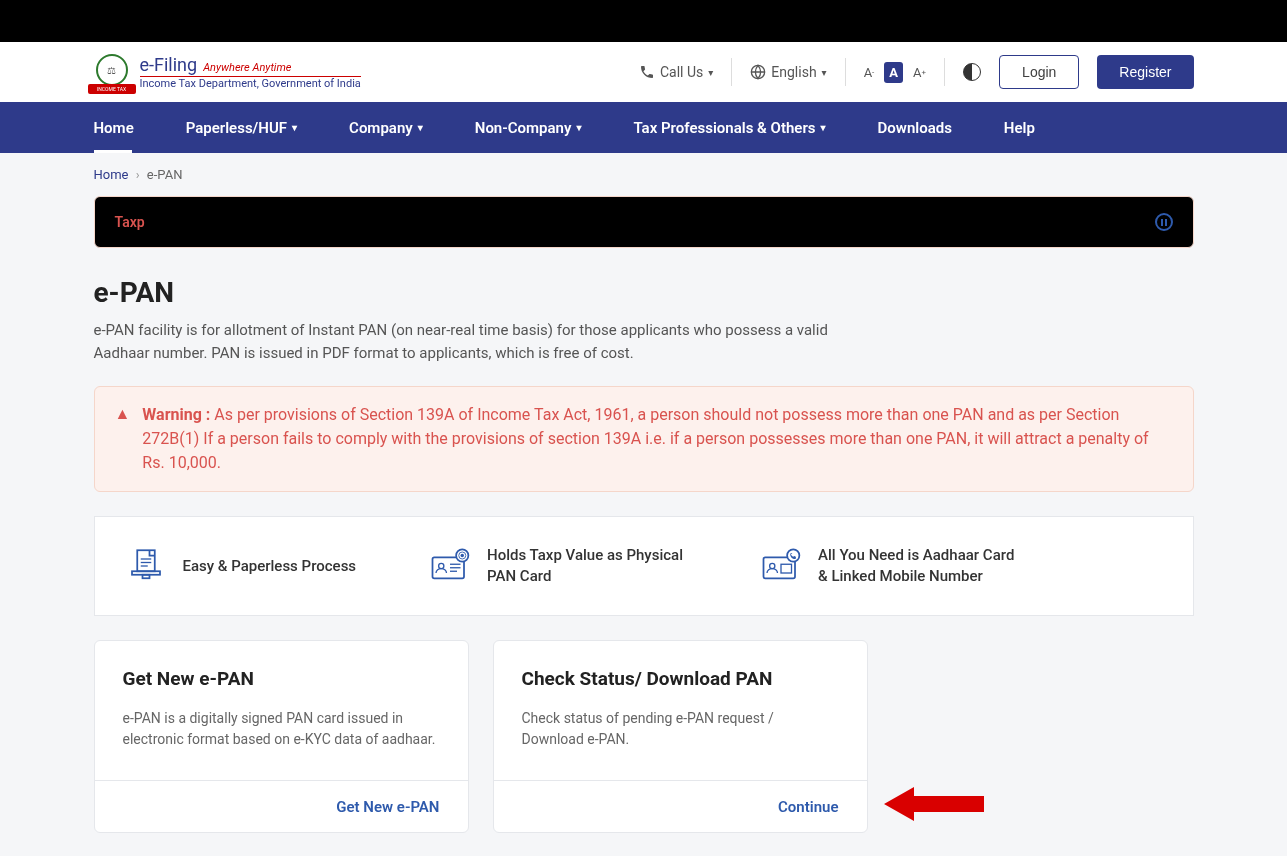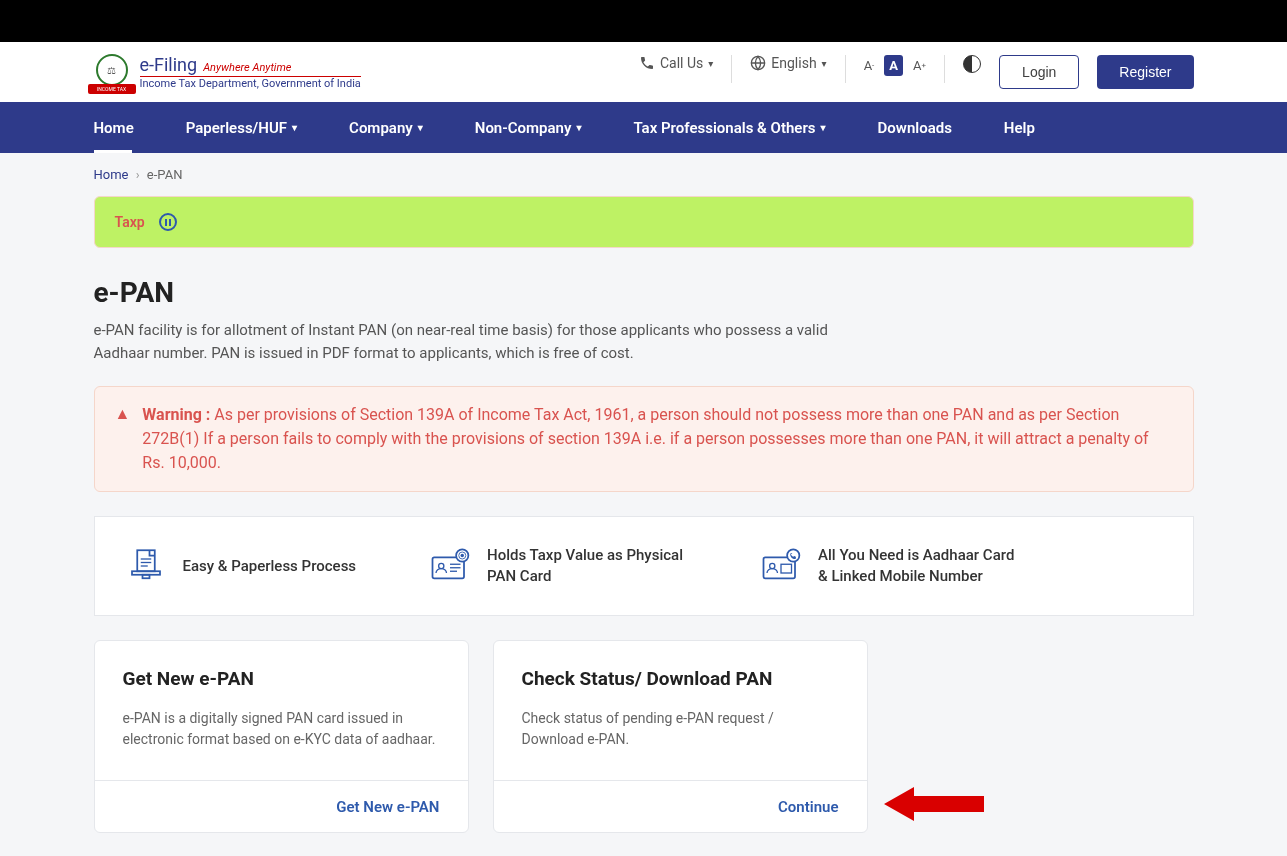--- a/index.html
+++ b/index.html
@@ -86,21 +86,21 @@
   gap: 4px;
   border-bottom: 1px solid #c00;
   padding-bottom: 1px;
 }
 .logo-sub {
   font-size: 11px;
   color: #2e3a8a;
 }
 .header-right {
   display: flex;
-  align-items: flex-start;
+  align-items: center;
   gap: 18px;
 }
 .header-item {
   display: flex;
   align-items: center;
   gap: 5px;
   font-size: 14px;
   color: #555;
   cursor: pointer;
 }
@@ -209,27 +209,27 @@
   text-decoration: none;
 }
 .breadcrumb-sep {
   color: #999;
   margin: 0 4px;
 }
 .breadcrumb-current {
   color: #666;
 }
 .marquee-box {
-  background: #bef264;
+  background: #000000;
   border: 1px solid #f5d6ca;
   border-radius: 6px;
   padding: 16px 20px;
   display: flex;
   align-items: center;
-  justify-content: flex-start;
+  justify-content: space-between;
   margin-bottom: 28px;
   overflow: hidden;
 }
 .marquee-text {
   color: #d9534f;
   font-weight: 600;
   font-size: 14px;
   margin-right: 14px;
 }
 .pause-icon {

